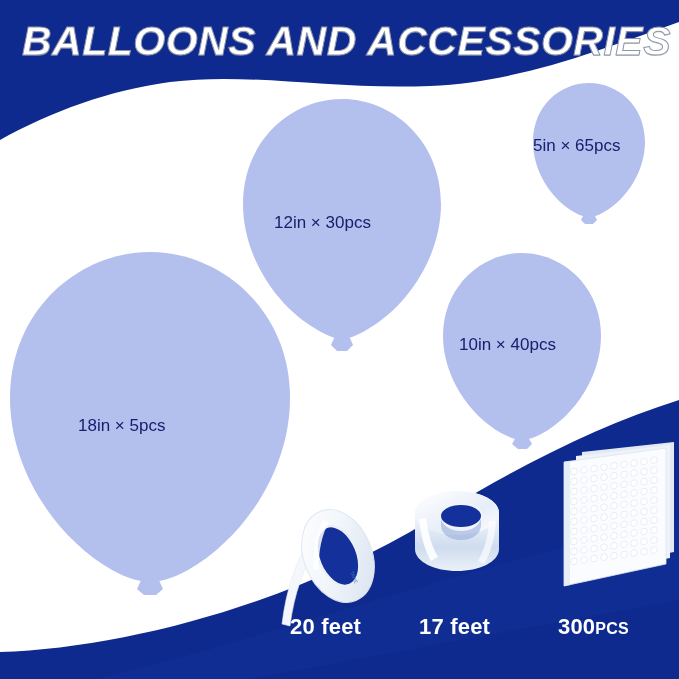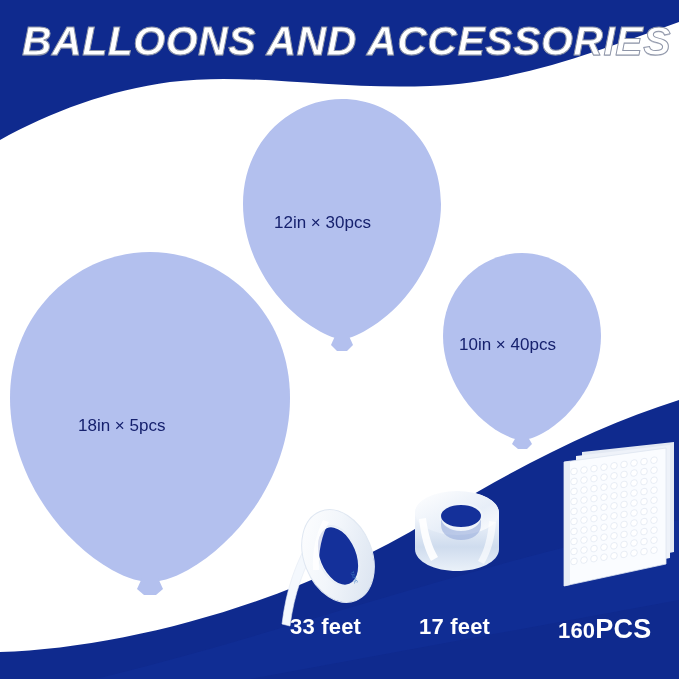--- a/index.html
+++ b/index.html
@@ -72,21 +72,21 @@
   .acc-caption {
     position: absolute;
     color: #ffffff;
     font-size: 22px;
     font-weight: bold;
     white-space: nowrap;
     letter-spacing: 0.2px;
     font-family: "Liberation Sans", sans-serif;
   }
   .acc-caption .pcs-unit {
-    font-size: 27px;
+    font-size: 16px;
     font-weight: bold;
   }
 </style>
 </head>
 <body>
 
 <div id="stage">
 
   <svg class="bg-layer" viewBox="0 0 679 679" width="679" height="679" preserveAspectRatio="none">
     <rect x="0" y="0" width="679" height="679" fill="#ffffff"></rect>
@@ -157,41 +157,54 @@
                C161,126 135,165 103,183
                C94,188 86,190 82,190
                C78,190 70,188 61,183
                C29,165 3,126 3,86
                C3,36 42,3 82,3 Z"></path>
       <path fill="#b3c0ee" d="M76,187 L88,187 L92,194 L87,199 L78,199 L72,194 Z"></path>
     </svg>
     <div class="balloon-label" style="left:19px; top:85px;">10in × 40pcs</div>
   </div>
 
+  <div class="balloon" style="left:530px; top:80px; width:118px; height:145px;">
+    <svg width="118" height="145" viewBox="0 0 118 145">
+      <path fill="#b3c0ee" d="M59,3
+               C88,3 115,26 115,62
+               C115,91 97,119 74,132
+               C68,136 62,137 59,137
+               C56,137 50,136 44,132
+               C21,119 3,91 3,62
+               C3,26 30,3 59,3 Z"></path>
+      <path fill="#b3c0ee" d="M54,134 L64,134 L67,140 L63,144 L55,144 L51,140 Z"></path>
+    </svg>
+    <div class="balloon-label" style="left:3px; top:56px;">5in × 65pcs</div>
+  </div>
 
   <div class="accessory" style="left:278px; top:498px; width:112px; height:132px;">
     <svg width="112" height="132" viewBox="0 0 112 132">
       <defs>
         <linearGradient id="ribbonGrad" x1="0" y1="0" x2="1" y2="1">
           <stop offset="0%" stop-color="#ffffff"></stop>
           <stop offset="45%" stop-color="#f2f6fb"></stop>
           <stop offset="100%" stop-color="#d6e0ee"></stop>
         </linearGradient>
       </defs>
 
       <path fill="#f4f8fd" stroke="#e2e9f3" stroke-width="0.6" d="M34,38 C18,62 8,92 4,126 L12,128 C16,96 26,68 41,44 Z"></path>
 
       <ellipse cx="60" cy="58" rx="34" ry="48" transform="rotate(-22 60 58)" fill="url(#ribbonGrad)" stroke="#dfe7f2" stroke-width="1"></ellipse>
       <ellipse cx="60" cy="58" rx="18" ry="30" transform="rotate(-22 60 58)" fill="#14309a"></ellipse>
       <ellipse cx="60" cy="58" rx="19.5" ry="31.5" transform="rotate(-22 60 58)" fill="none" stroke="#e9eff7" stroke-width="1.5"></ellipse>
       <path fill="#ffffff" opacity="0.85" d="M45,22 C38,36 34,54 35,72 L41,72 C40,54 44,36 51,24 Z"></path>
       <text x="72" y="74" transform="rotate(68 72 74)" font-family="Liberation Sans, sans-serif" font-size="5" fill="#3f7fc4" opacity="0.9">TAPE</text>
     </svg>
   </div>
-  <div class="acc-caption" style="left:290px; top:614px;">33 feet</div>
+  <div class="acc-caption" style="left:290px; top:614px;">20 feet</div>
 
   <div class="accessory" style="left:405px; top:489px; width:104px; height:100px;">
     <svg width="104" height="100" viewBox="0 0 104 100">
       <defs>
         <linearGradient id="tapeBody" x1="0" y1="0" x2="0" y2="1">
           <stop offset="0%" stop-color="#ffffff"></stop>
           <stop offset="35%" stop-color="#eef3fa"></stop>
           <stop offset="70%" stop-color="#cfdcee"></stop>
           <stop offset="100%" stop-color="#eaf1f9"></stop>
         </linearGradient>
@@ -337,16 +350,16 @@
               <circle cx="74" cy="4" r="3.3"></circle>
               <circle cx="84" cy="4" r="3.3"></circle>
           </g>
         </g>
       </g>
 
       <path fill="#e6ecf5" opacity="0.9" d="M8,22 L14,21 L14,145 L8,146 Z"></path>
     </svg>
   </div>
   <div class="acc-caption" style="left:558px; top:614px;">
-    <span>160</span><span class="pcs-unit">PCS</span>
+    <span>300</span><span class="pcs-unit">PCS</span>
   </div>
 
 </div>
 
 </body></html>

